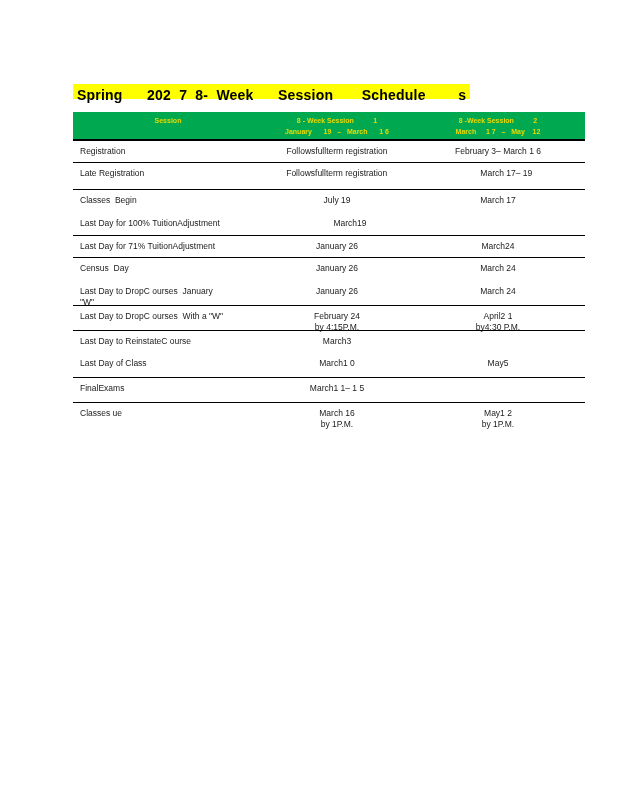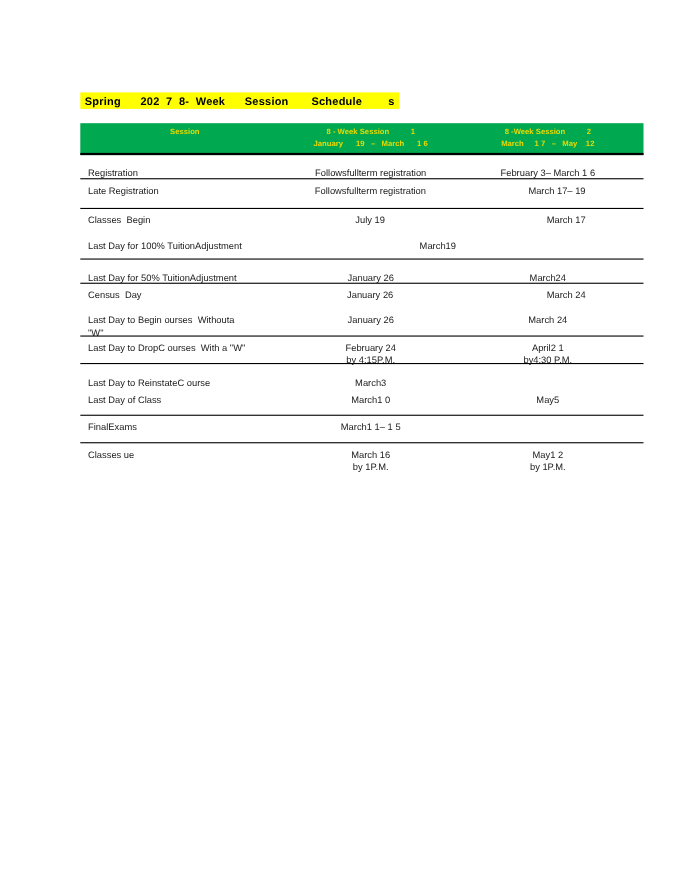--- a/index.html
+++ b/index.html
@@ -12,21 +12,21 @@
     overflow: hidden;
   }
   .page { position: absolute; inset: 0; background: #ffffff; }
 
   
   .doc-title {
     position: absolute;
     left: 73px; top: 84px;
     height: 15px;
     background: #ffff00;
-    font-size: 10px;
+    font-size: 14px;
     font-weight: bold;
     color: #000000;
     white-space: pre;
     padding: 3px 4px 0 4px;
     letter-spacing: 0.2px;
   }
 
   
   .sched-table {
     position: absolute;
@@ -47,22 +47,22 @@
     white-space: pre;
     line-height: 11px;
     padding-top: 3px;
   }
   .c1 { width: 190px; }
   .c2 { width: 148px; }
   .c3 { width: 174px; }
 
   .trow { display: flex; }
   .trow.hr { border-bottom: 1px solid #000000; }
-  .h22 { height: 22px; align-items: flex-end; }
-  .h23 { height: 23px; gap: 48px; }
+  .h22 { height: 22px; }
+  .h23 { height: 23px; }
   .h25 { height: 25px; }
   .h27 { height: 27px; gap: 24px; }
   .h32 { height: 32px; }
 
   .cell {
     font-size: 8.5px;
     line-height: 10.5px;
     padding-top: 5px;
     white-space: pre-wrap;
     overflow: visible;
@@ -104,33 +104,33 @@
       <div class="cell c2">July 19</div>
       <div class="cell c3">March 17</div>
     </div>
 
     <div class="trow h23 hr">
       <div class="cell c1">Last Day for 100% TuitionAdjustment</div>
       <div class="cell c3">March19</div>
     </div>
 
     <div class="trow h22 hr">
-      <div class="cell c1">Last Day for 50% TuitionAdjustment</div>
+      <div class="cell c1">Last Day for 71% TuitionAdjustment</div>
       <div class="cell c2">January 26</div>
       <div class="cell c3">March24</div>
     </div>
 
     <div class="trow h23">
       <div class="cell c1">Census  Day</div>
       <div class="cell c2">January 26</div>
       <div class="cell c3">March 24</div>
     </div>
 
     <div class="trow h25 hr">
-      <div class="cell c1">Last Day to Begin ourses  Withouta
+      <div class="cell c1">Last Day to DropC ourses  January
 "W"</div>
       <div class="cell c2">January 26</div>
       <div class="cell c3">March 24</div>
     </div>
 
     <div class="trow h25 hr">
       <div class="cell c1">Last Day to DropC ourses  With a "W"</div>
       <div class="cell c2">February 24
 by 4:15P.M.</div>
       <div class="cell c3">April2 1

